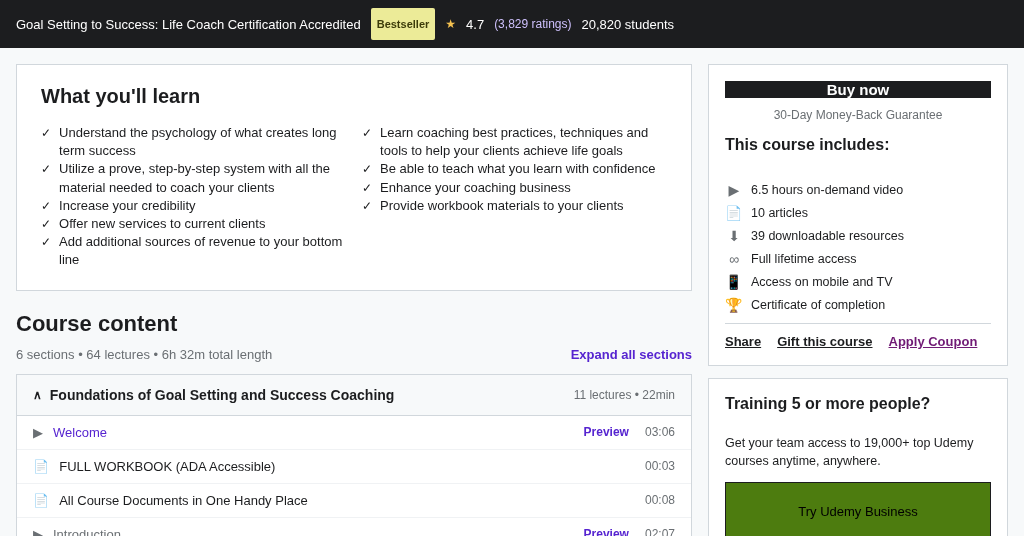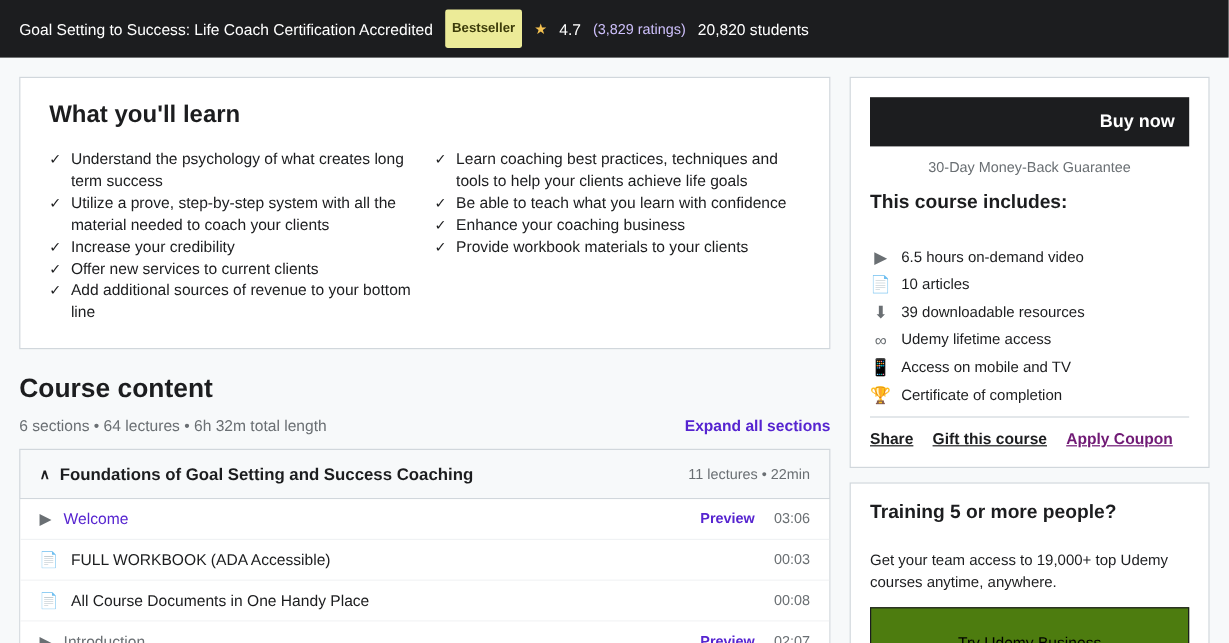--- a/index.html
+++ b/index.html
@@ -160,26 +160,24 @@
       background: #fff;
       border: 1px solid #d1d7dc;
       padding: 16px;
       margin-bottom: 12px;
     }
     .buy-now-btn {
       width: 100%;
       background: #1c1d1f;
       color: #fff;
       border: none;
-      padding: 12px;
       font-size: 15px;
       font-weight: 700;
       cursor: pointer;
       margin-bottom: 10px;
-      text-align: right;
     }
     .money-back {
       text-align: center;
       font-size: 12px;
       color: #6a6f73;
       margin-bottom: 14px;
     }
     .course-includes-title {
       font-weight: 700;
       font-size: 16px;
@@ -391,21 +389,21 @@
       <div class="include-item">
         <span class="include-icon">📄</span>
         <span>10 articles</span>
       </div>
       <div class="include-item">
         <span class="include-icon">⬇</span>
         <span>39 downloadable resources</span>
       </div>
       <div class="include-item">
         <span class="include-icon">∞</span>
-        <span>Udemy lifetime access</span>
+        <span>Full lifetime access</span>
       </div>
       <div class="include-item">
         <span class="include-icon">📱</span>
         <span>Access on mobile and TV</span>
       </div>
       <div class="include-item">
         <span class="include-icon">🏆</span>
         <span>Certificate of completion</span>
       </div>
 

